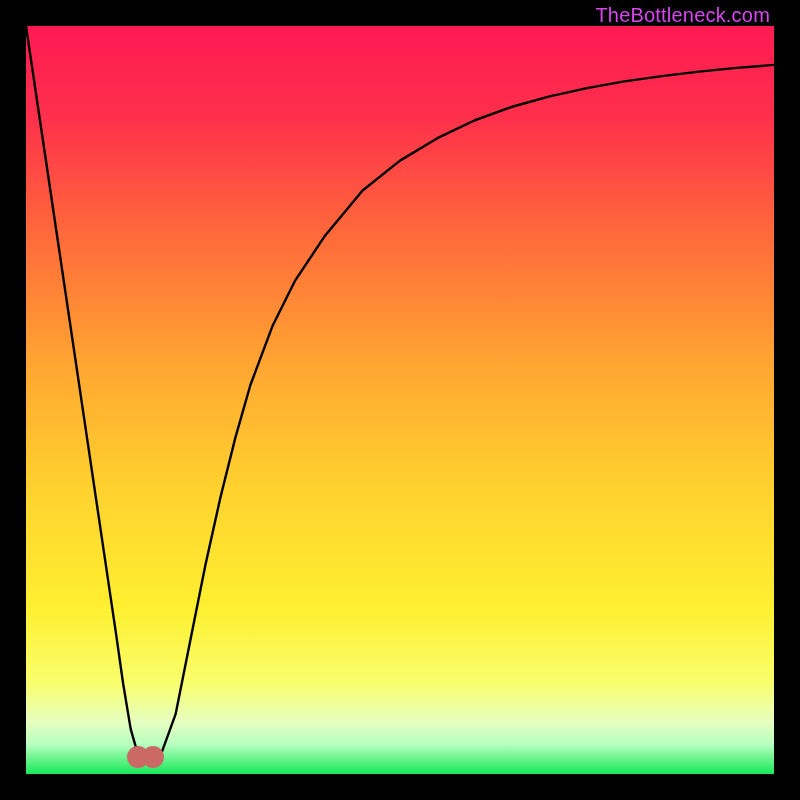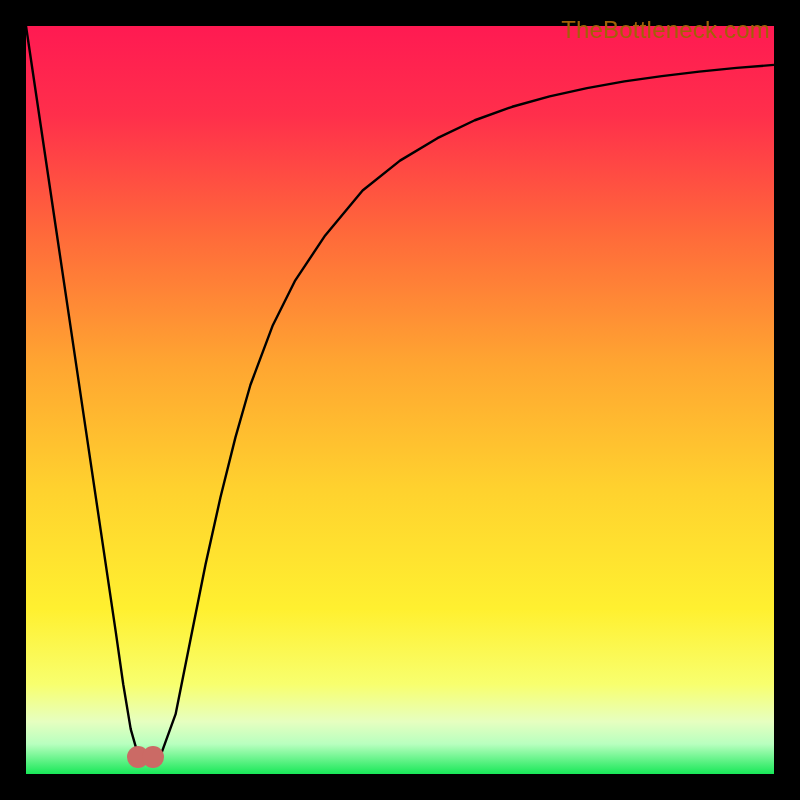--- a/index.html
+++ b/index.html
@@ -29,25 +29,24 @@
     position: absolute;
     left: 0;
     top: 0;
     width: 100%;
     height: 100%;
   }
   .watermark {
     position: absolute;
     top: 4px;
     right: 30px;
-    color: #a16207;
-    font-size: 24px;
+    color: #d946ef;
+    font-size: 20px;
     font-weight: 500;
     letter-spacing: 0.2px;
-    margin-top: 12px;
   }
   svg.curve {
     position: absolute;
     left: 0;
     top: 0;
     width: 100%;
     height: 100%;
   }
   .marker-group {
     position: absolute;

